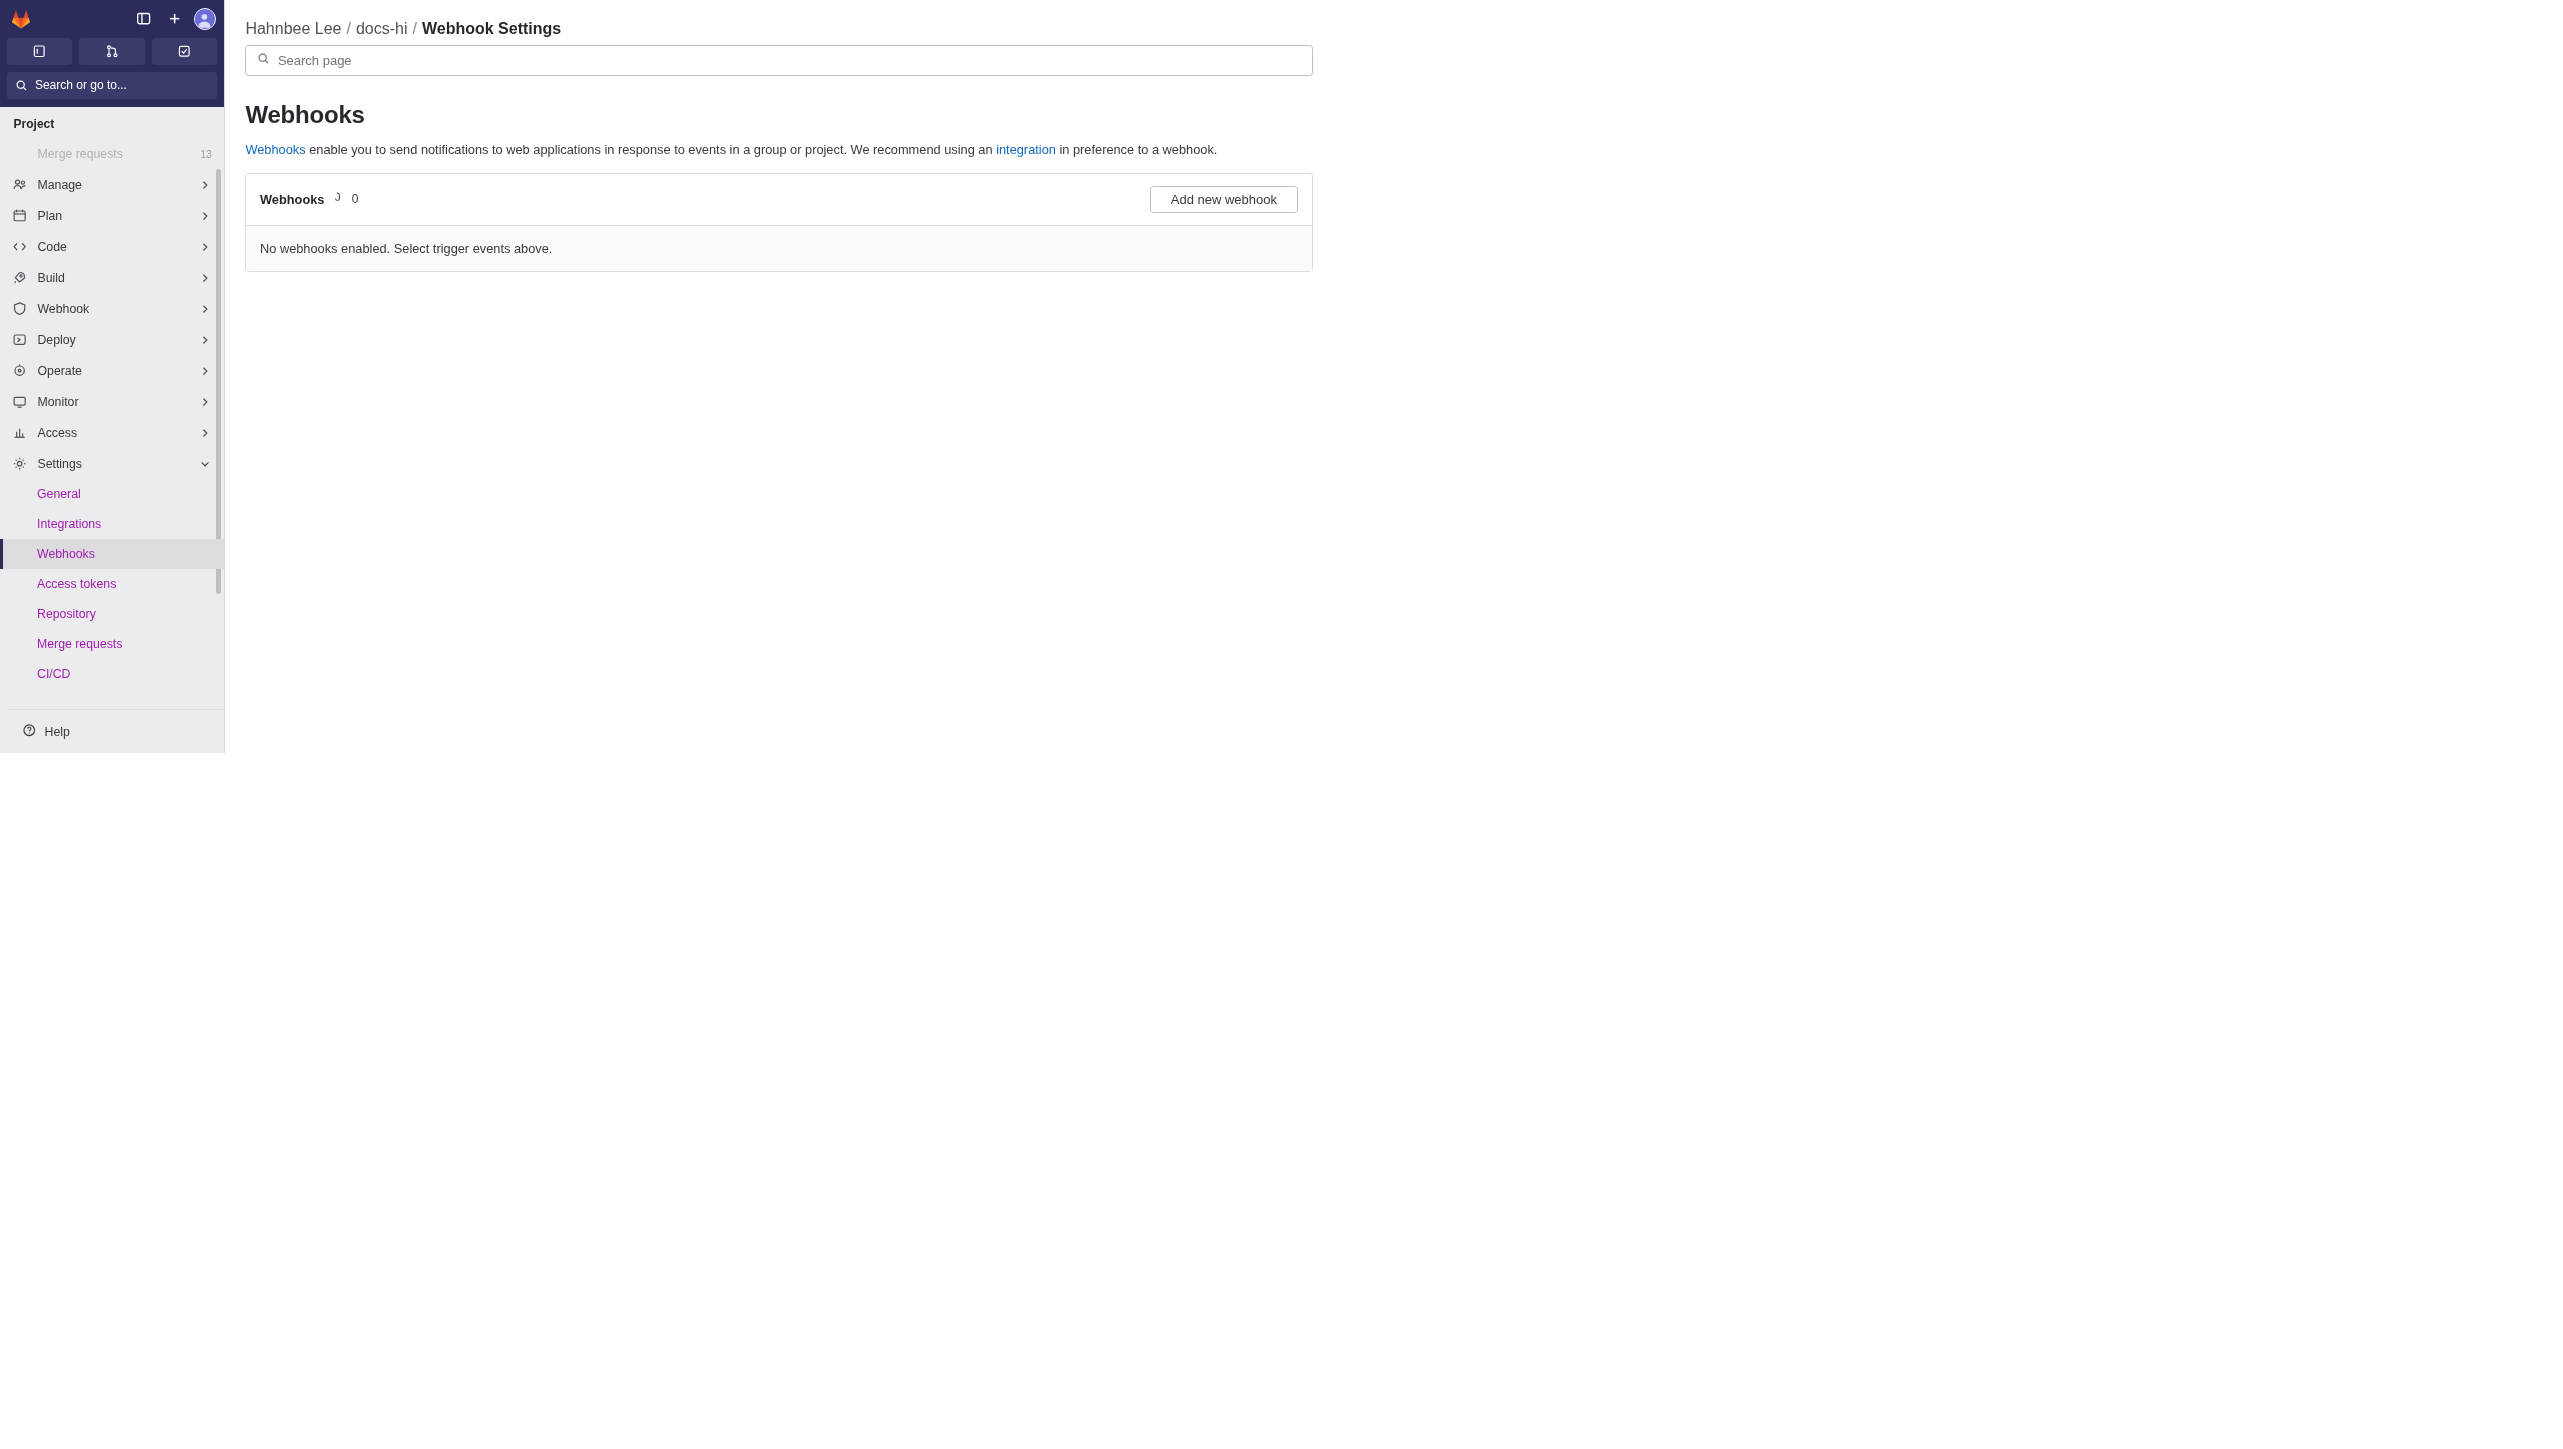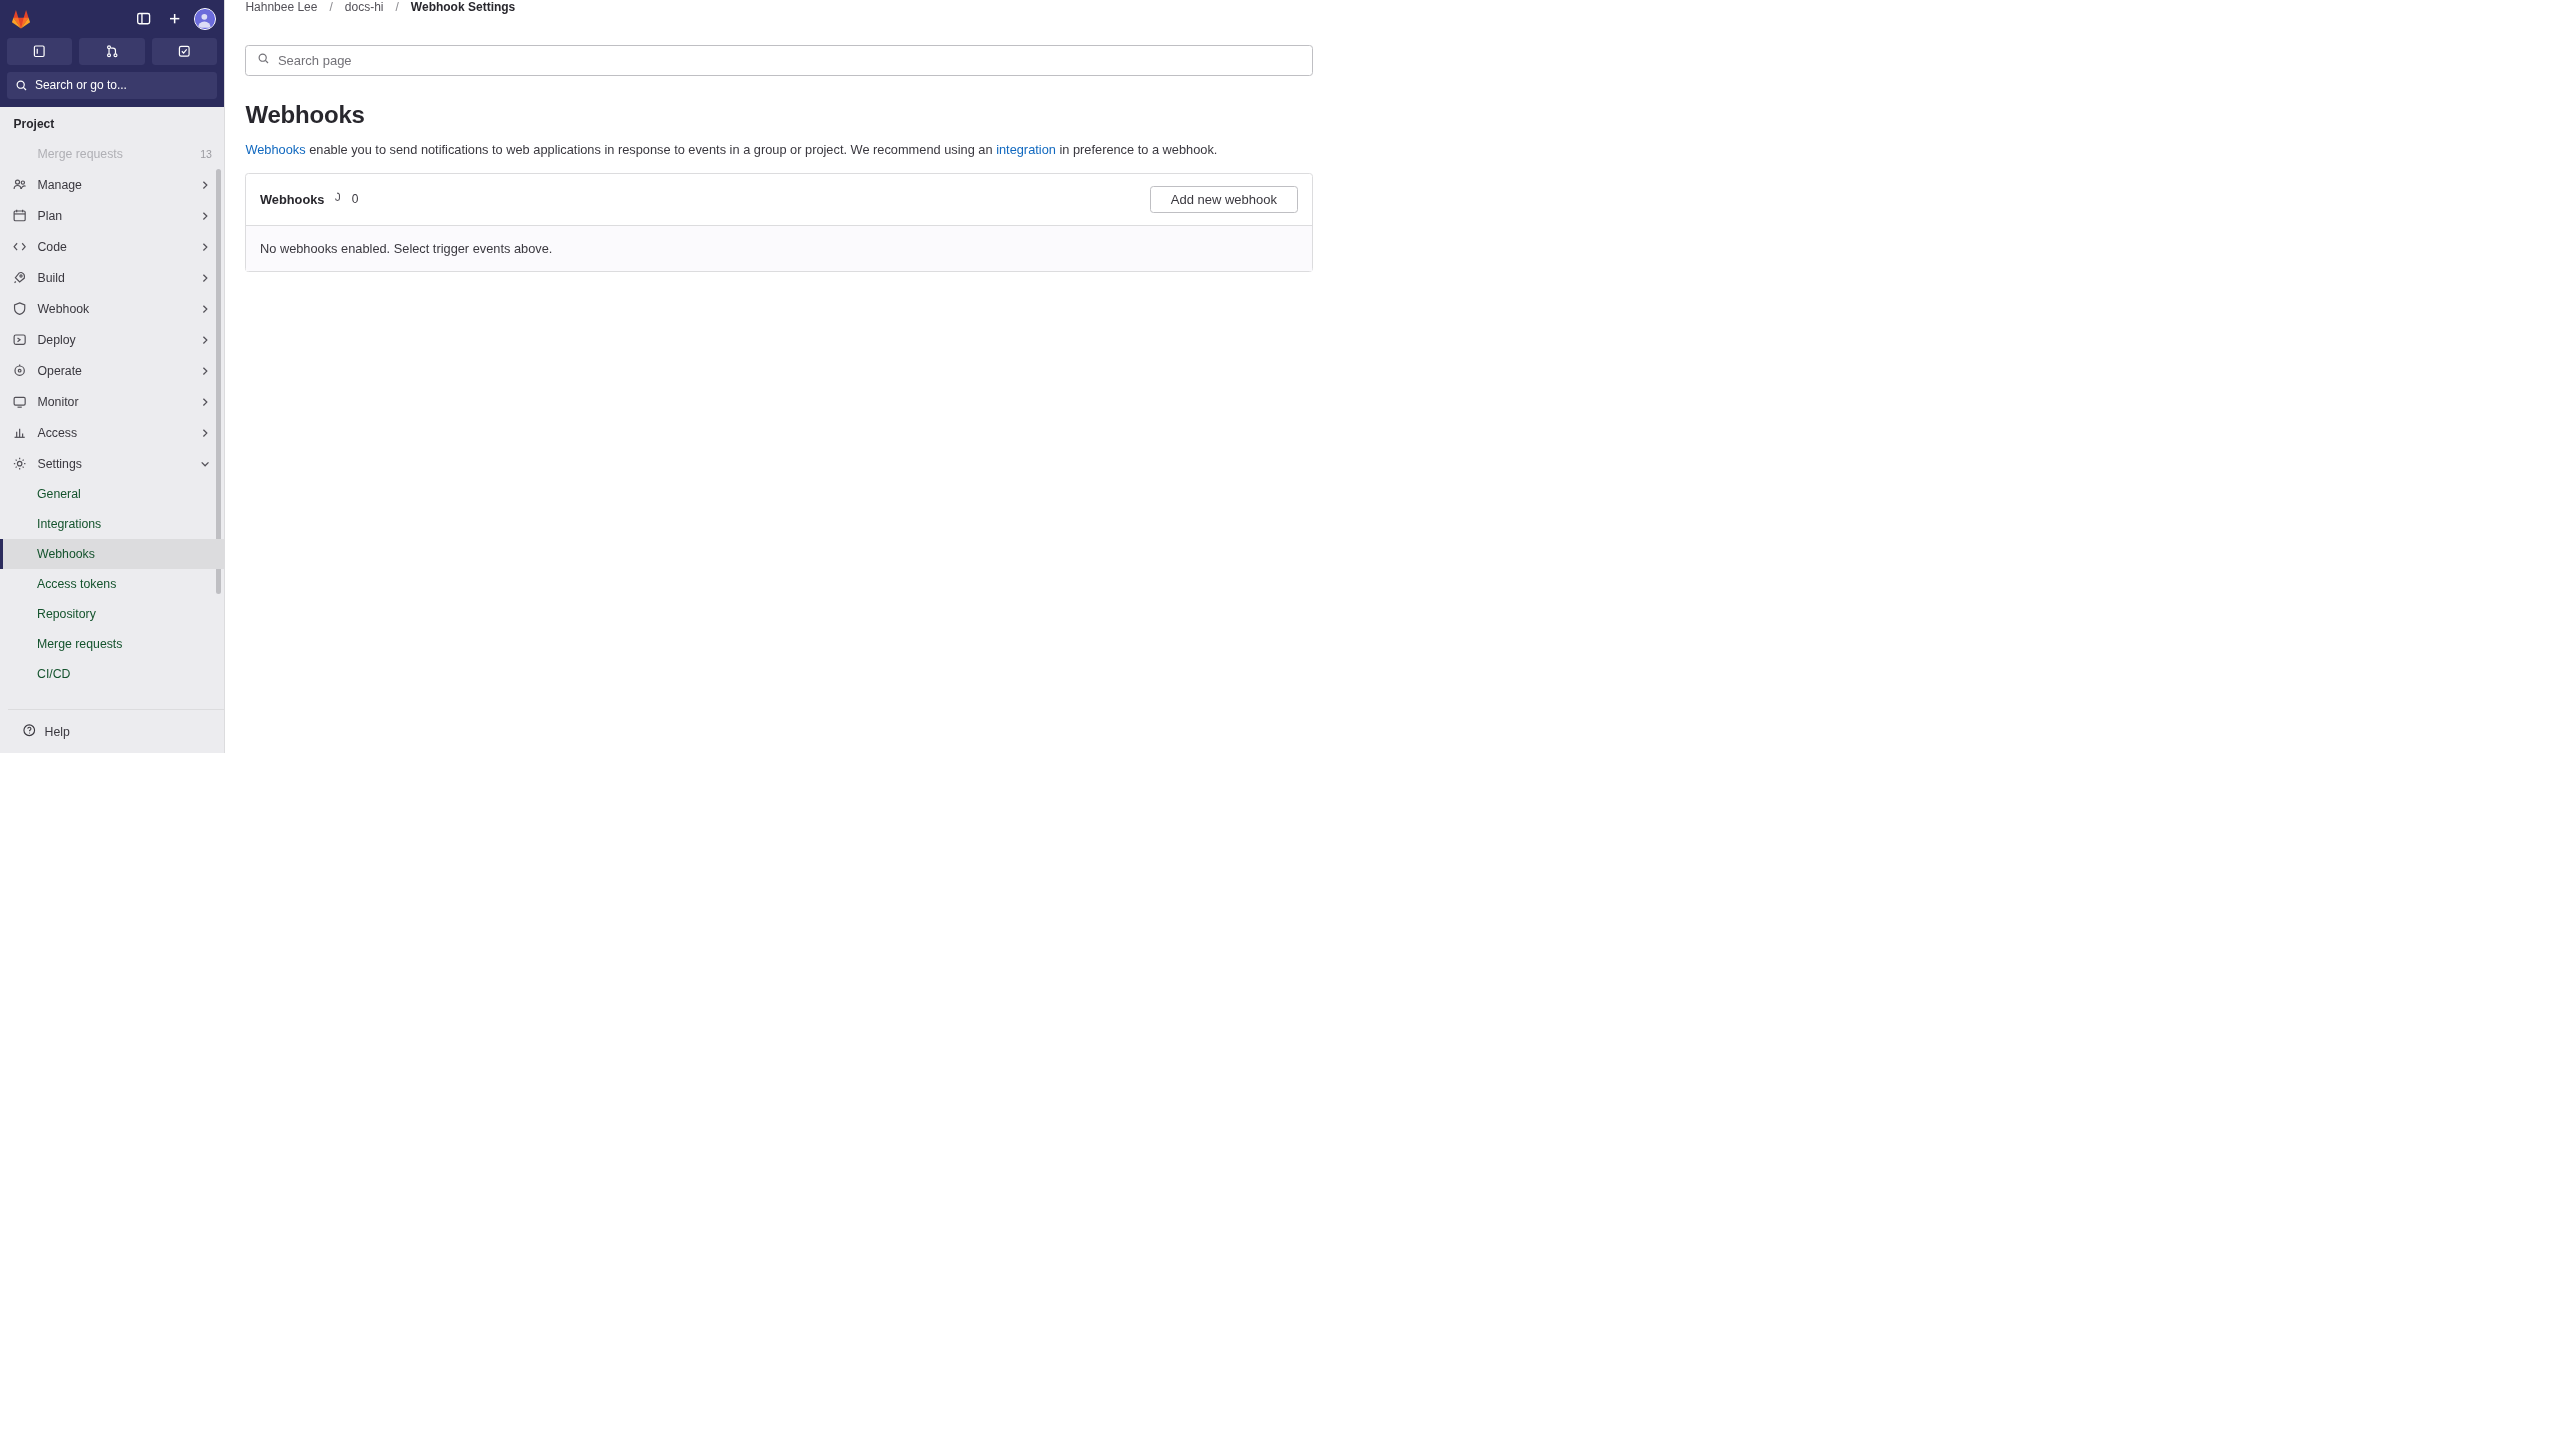--- a/index.html
+++ b/index.html
@@ -82,43 +82,43 @@
   .nav-item .ico { width: 15.3px; height: 15.3px; flex: 0 0 auto; color: #535158; }
   .nav-item .lbl { flex: 1 1 auto; }
   .nav-item .chev { width: 12px; color: #535158; display: flex; align-items: center; }
   .nav-item.muted { color: #b0b0b5; }
   .badge-count {
     font-size: 10.6px; color: #9b9ba1;
   }
   .nav-sub {
     display: flex; align-items: center;
     height: 30px; padding-left: 37px;
-    font-size: 12.3px; color: #14532d; cursor: pointer;
+    font-size: 12.3px; color: #a21caf; cursor: pointer;
     position: relative;
   }
   .nav-sub.active { background: #dcdcde; font-weight: normal; }
   .nav-sub.active::before {
     content: ""; position: absolute; left: 0; top: 0;
     width: 2.6px; height: 100%; background: #2b2b5c;
   }
 
   .sb-bottom {
     border-top: 0.9px solid #dcdcde;
     height: 44px; display: flex; align-items: center;
     padding: 0 13.6px; gap: 8.5px; font-size: 12.3px;
     cursor: pointer;
     margin-left: 8px;
   }
 
   
   .main { flex: 1 1 auto; height: 753px; overflow: hidden; background: #fff; }
   .breadcrumb {
-    height: 38px; display: flex; align-items: flex-start;
-    padding: 0 20.4px; font-size: 12px; color: #535158;
-    gap: 12px;
+    height: 38px; display: flex; align-items: flex-end;
+    padding: 0 20.4px; font-size: 16px; color: #535158;
+    gap: 5px;
   }
   .breadcrumb a { color: #535158; text-decoration: none; cursor: pointer; }
   .breadcrumb .sep { color: #89888d; }
   .breadcrumb .current { color: #28272d; font-weight: bold; }
 
   .content { padding: 6.8px 20.4px 0 20.4px; }
 
   .search-page {
     height: 31px; width: 100%;
     border: 0.9px solid #bfbfc3; border-radius: 3.4px;

